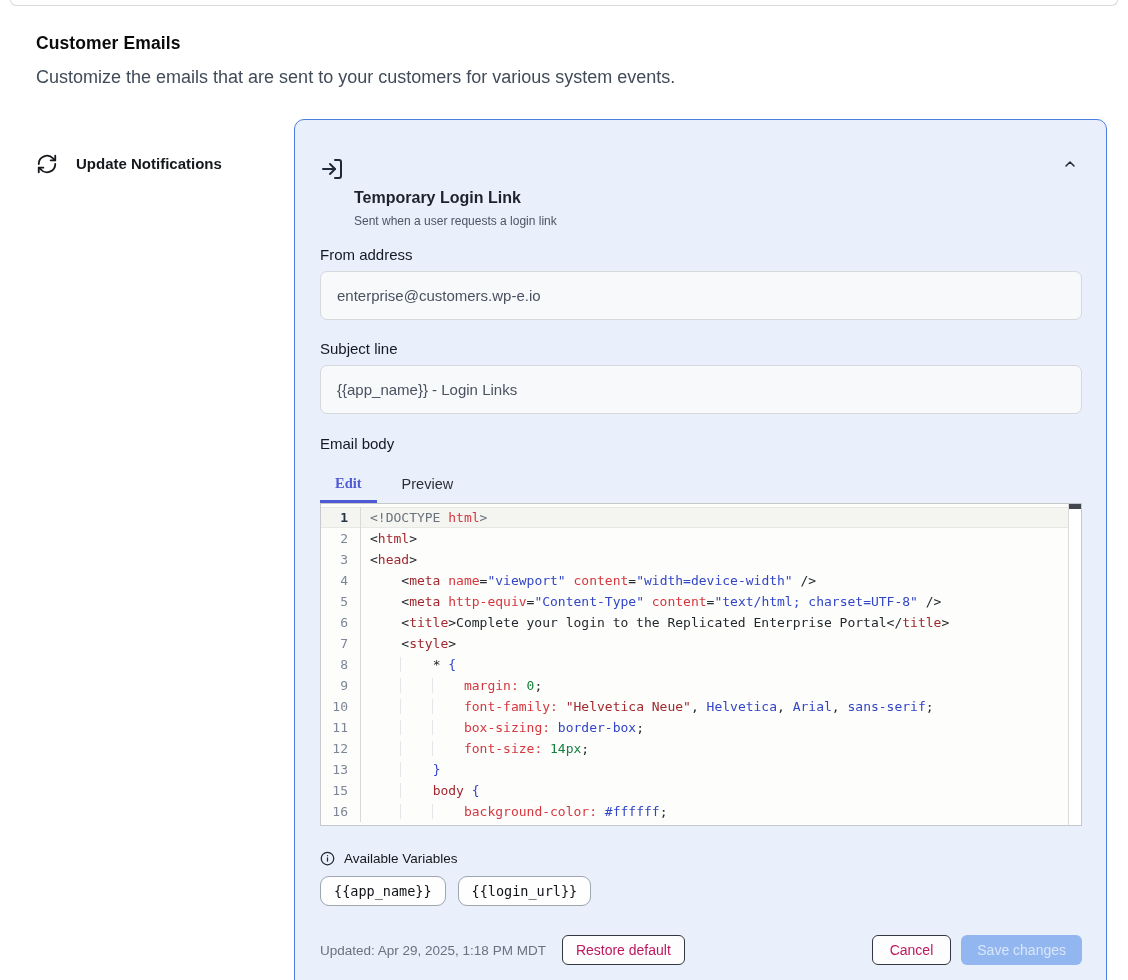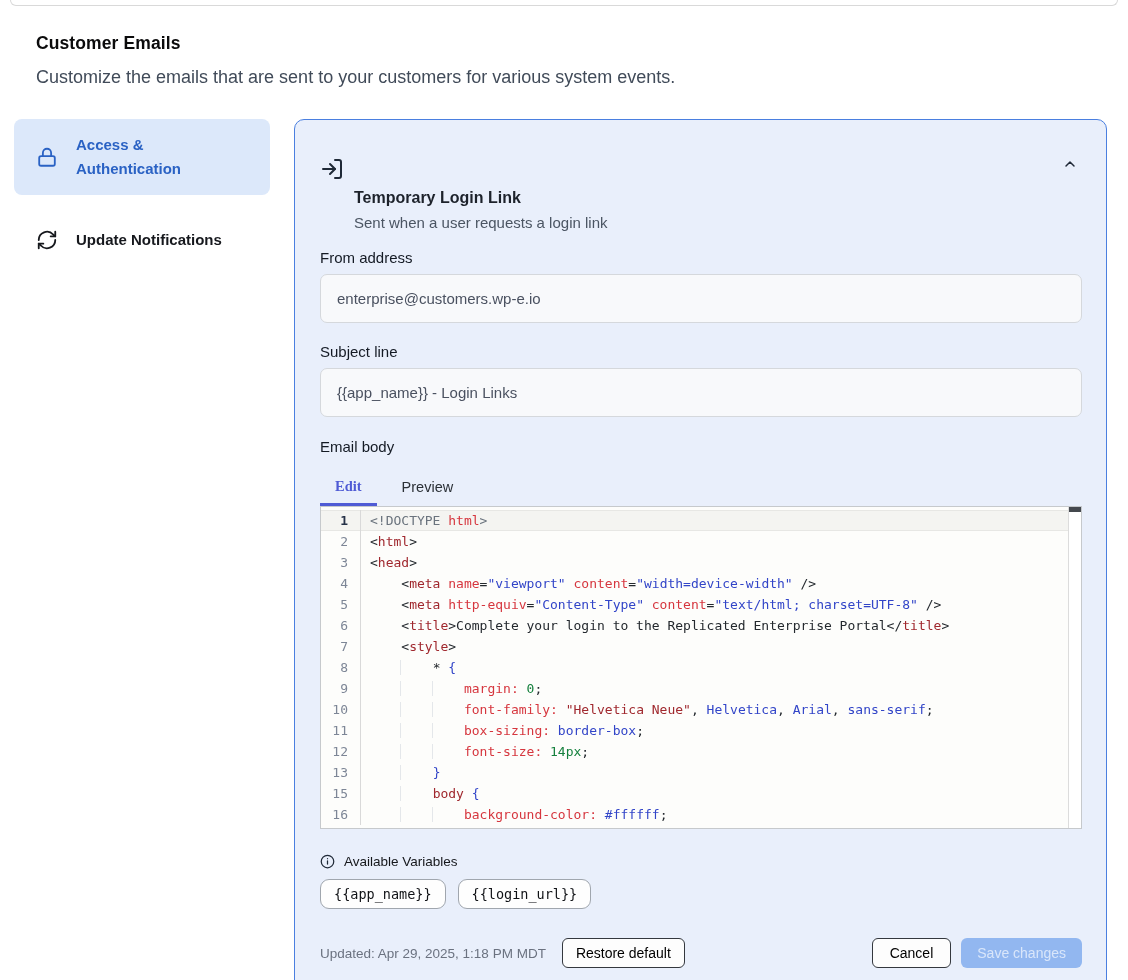--- a/index.html
+++ b/index.html
@@ -20,21 +20,21 @@
   .side-item.active { background:#dce8fa; color:#2a62c4; }
   .side-item.plain { margin-top:19px; color:#16181d; }
 
   
   .panel { flex:1; margin-left:24px; background:#e9effb; border:1px solid #4a7fe0;
     border-radius:10px; padding:24px 24px 24px 25px; }
   .panel-head { display:flex; align-items:flex-start; }
   .panel-head .ico { width:24px; height:24px; margin-top:13px; flex:none; }
   .panel-head-text { margin-left:10px; flex:1;margin-top:45px; }
   .panel-title { font-size:16px; font-weight:700; color:#1d222b; }
-  .panel-sub { margin-top:7px; font-size:15px; color:#4b5563; }
+  .panel-sub { margin-top:7px; font-size:12px; color:#4b5563; }
   .collapse-btn { flex:none; background:none; border:none; cursor:pointer; padding:4px;
     margin-top:8px; }
 
   .field-label { margin-top:18px; font-size:15px; color:#141a24; }
   .text-input { display:block; width:100%; height:49px; margin-top:8px; padding:0 16px;
     font-family:"Liberation Sans", sans-serif; font-size:15px; color:#4a5160;
     background:#f8f9fb; border:1px solid #d5d8dc; border-radius:7px; outline:none; }
 
   
   .tabs { display:flex; gap:10px; margin-top:15px; }
@@ -65,50 +65,41 @@
   .chips { display:flex; gap:12px; margin-top:10px; }
   .chip { font-family:"DejaVu Sans Mono", monospace; font-size:13.5px; color:#101216;
     background:#fefefe; border:1px solid #a0a6ae; border-radius:9px; padding:6px 13px;
     cursor:pointer; }
 
   
   .panel-footer { display:flex; align-items:center; margin-top:29px; }
   .updated { font-size:13.5px; color:#6b7280; }
   .btn { font-family:"Liberation Sans", sans-serif; font-size:14px; border-radius:6px;
     cursor:pointer; }
-  .btn-outline { background:#fdfdfd; border:1px solid #34383e; color:#000000;
+  .btn-outline { background:#fdfdfd; border:1px solid #34383e; color:#be185d;
     padding:6px 13px; }
   .restore { margin-left:16px; }
   .spacer { flex:1; }
   .save { background:#92b7f0; border:none; color:#d9e6fa; padding:7px 16px; }
   .cancel { padding:6px 17px; }
   svg { display:block; }
 </style>
 </head>
 <body>
 
 <div class="top-edge"></div>
 
 <div class="page-header">
   <div class="page-title">Customer Emails</div>
   <div class="page-subtitle">Customize the emails that are sent to your customers for various system events.</div>
 </div>
 
 <div class="main">
 
   <div class="sidebar">
-    <div class="side-item active">
-      <span class="ico">
-        <svg width="22" height="22" viewBox="0 0 24 24" fill="none" stroke="#2a62c4" stroke-width="2" stroke-linecap="round" stroke-linejoin="round">
-          <rect x="3.5" y="11" width="17" height="10.5" rx="2"></rect>
-          <path d="M7.5 11V7.5a4.5 4.5 0 0 1 9 0V11"></path>
-        </svg>
-      </span>
-      <span>Access &amp; Authentication</span>
-    </div>
     <div class="side-item plain">
       <span class="ico">
         <svg width="22" height="22" viewBox="0 0 24 24" fill="none" stroke="#16181d" stroke-width="2" stroke-linecap="round" stroke-linejoin="round">
           <path d="M3 12a9 9 0 0 1 15.7-6L21 8"></path>
           <path d="M21 3v5h-5"></path>
           <path d="M21 12a9 9 0 0 1-15.7 6L3 16"></path>
           <path d="M3 21v-5h5"></path>
         </svg>
       </span>
       <span>Update Notifications</span>

